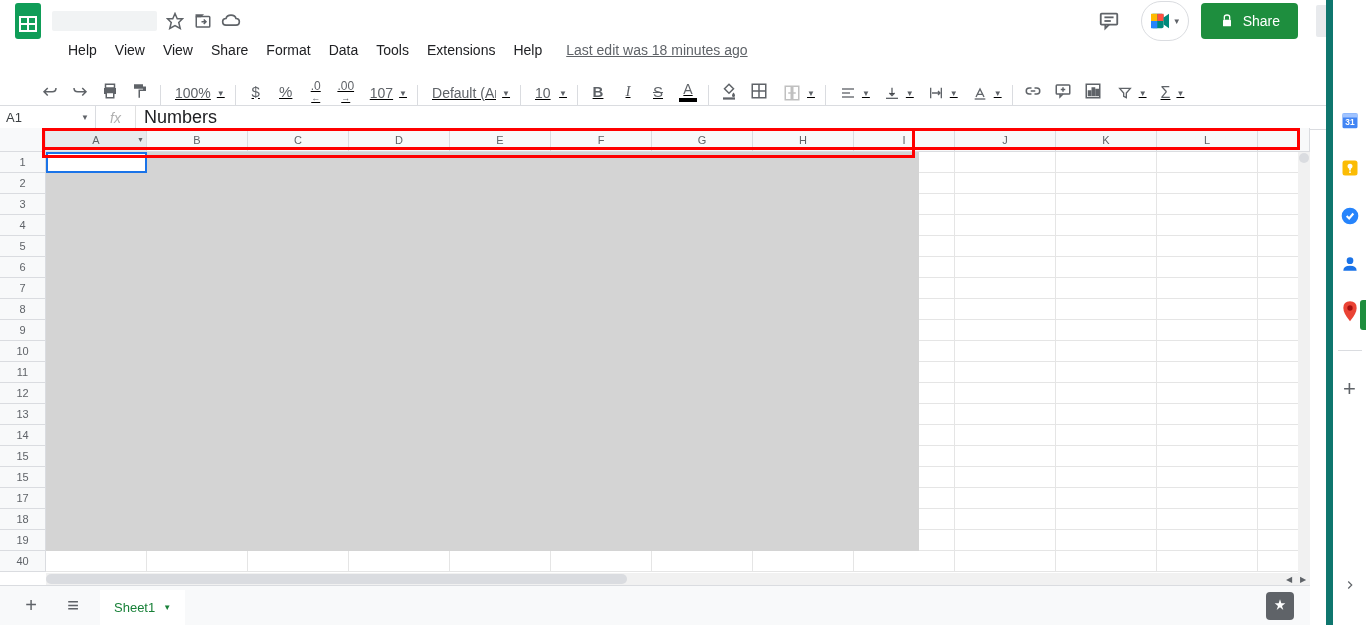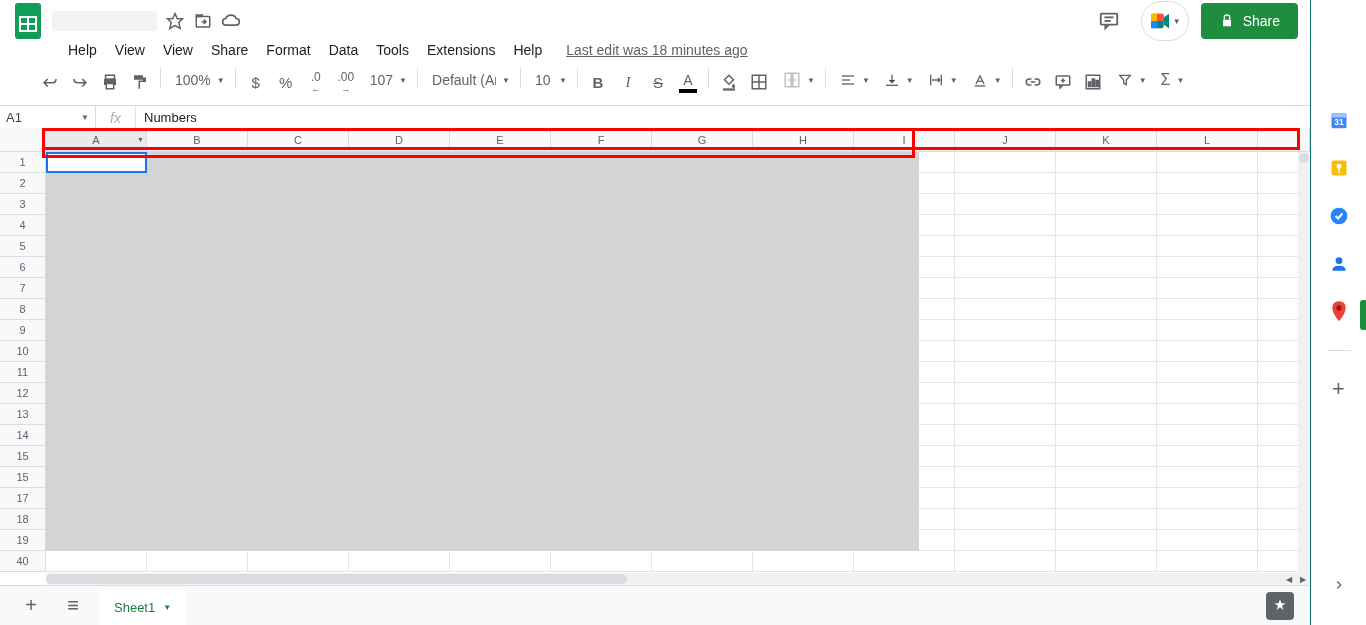--- a/index.html
+++ b/index.html
@@ -16,52 +16,52 @@
 .meet-pill { width: 48px; border: 1px solid #dadce0; }
 .share-btn { background: #1e8e3e; color: #fff; height: 36px; padding: 12px 18px; border-radius: 4px; display: flex; align-items: center; gap: 8px; font-weight: 500; font-size: 14px; border: none; cursor: pointer; }
 .avatar-box { width: 32px; height: 32px; background: #e8eaed; border-radius: 2px; margin-left: 6px; }
 
 
 .menu-bar { display: flex; align-items: center; height: 28px; padding-left: 60px; gap: 2px; }
 .menu-item { padding: 4px 8px; font-size: 14px; color: #202124; cursor: pointer; border-radius: 4px; }
 .last-edit { margin-left: 14px; color: #5f6368; font-size: 14px; text-decoration: underline; cursor: pointer; }
 
 
-.toolbar { display: flex; align-items: flex-start; height: 38px; border-bottom: 1px solid #dadce0; padding: 0 10px 0 36px; gap: 2px; margin-top: 4px; }
+.toolbar { display: flex; align-items: flex-end; height: 38px; border-bottom: 1px solid #dadce0; padding: 0 10px 0 36px; gap: 2px; margin-top: 4px; text-decoration: underline; }
 .tb-btn { min-width: 28px; height: 28px; display: flex; align-items: center; justify-content: center; color: #5f6368; cursor: pointer; border-radius: 2px; padding: 0 3px; }
 .tb-sep { width: 1px; height: 20px; background: #dadce0; margin: 0 4px; }
 .tb-select { display: flex; align-items: center; height: 24px; padding: 0 4px 0 8px; color: #5f6368; cursor: pointer; font-size: 14px; gap: 6px; }
 .tb-select .arrow { font-size: 8px; color: #5f6368; }
 .toolbar-spacer { flex: 1; }
 
 
 .formula-row { display: flex; align-items: center; height: 24px; border-bottom: 1px solid #dadce0; }
 .name-box { width: 96px; height: 24px; border-right: 1px solid #dadce0; display: flex; align-items: center; padding: 0 6px; font-size: 13px; color: #3c4043; position: relative; }
 .name-box .arrow { position: absolute; right: 6px; font-size: 8px; color: #5f6368; }
 .fx-label { width: 40px; display: flex; align-items: center; justify-content: center; color: #b0b0b0; font-style: italic; font-size: 14px; border-right: 1px solid #e0e0e0; height: 100%; }
-.formula-input { flex: 1; padding: 0 8px; font-size: 13px; color: #202124; }
+.formula-input { flex: 1; padding: 0 8px; font-size: 18px; color: #202124; }
 
 
 .grid-wrapper { position: absolute; top: 128px; left: 0; right: 56px; bottom: 40px; overflow: hidden; }
 .col-headers { display: flex; position: absolute; top: 0; left: 0; right: 0; height: 24px; background: #f8f9fa; }
 .corner-box { width: 46px; height: 24px; background: #f8f9fa; border-right: 1px solid #dadce0; border-bottom: 1px solid #dadce0; }
 .col-header { height: 24px; border-right: 1px solid #dadce0; border-bottom: 1px solid #dadce0; display: flex; align-items: center; justify-content: center; font-size: 11px; color: #5f6368; background: #f8f9fa; position: relative; }
 .col-header.active { background: #e8eaed; }
 .col-dd { position: absolute; right: 2px; font-size: 7px; color: #5f6368; }
 .row-headers { position: absolute; top: 24px; left: 0; width: 46px; }
 .row-header { height: 21px; border-right: 1px solid #dadce0; border-bottom: 1px solid #dadce0; display: flex; align-items: center; justify-content: center; font-size: 11px; color: #5f6368; background: #f8f9fa; }
 .cells { position: absolute; top: 24px; left: 46px; right: 0; bottom: 0; }
 .cell-row { display: flex; height: 21px; }
 .cell { border-right: 1px solid #e5e5e5; border-bottom: 1px solid #e5e5e5; background: #fff; }
 .active-cell-border { position: absolute; border: 2px solid #1a73e8; background: #fff; width: 101px; height: 21px; top: 0; left: 0; z-index: 5; }
 .selection-overlay { position: absolute; background: #d4d4d4; top: 0; left: 0; z-index: 2; }
 .red-highlight { position: absolute; border: 3px solid #ff0000; z-index: 10; pointer-events: none; }
 
 
-.side-panel { position: absolute; right: 0; top: 0; width: 56px; height: 100%; border-left: 1px solid #0f766e; display: flex; flex-direction: column; align-items: center; padding-top: 110px; gap: 28px; background: #fff; }
+.side-panel { position: absolute; right: 0; top: 0; width: 40px; height: 100%; border-left: 7px solid #0f766e; display: flex; flex-direction: column; align-items: center; padding-top: 110px; gap: 28px; background: #fff; }
 .side-icon { width: 20px; height: 20px; display: flex; align-items: center; justify-content: center; cursor: pointer; }
 .side-sep { width: 24px; height: 1px; background: #dadce0; }
 .side-chevron { position: absolute; bottom: 20px; width: 40px; height: 40px; display: flex; align-items: center; justify-content: center; cursor: pointer; }
 .side-tab { position: absolute; right: 0; top: 300px; width: 6px; height: 30px; background: #1e8e3e; border-radius: 3px 0 0 3px; }
 
 
 .sheet-tabs { position: absolute; bottom: 0; left: 0; right: 56px; height: 40px; border-top: 1px solid #dadce0; display: flex; align-items: center; background: #f8f9fa; padding: 0 16px; gap: 12px; }
 .tab-btn { width: 30px; height: 30px; display: flex; align-items: center; justify-content: center; color: #5f6368; cursor: pointer; font-size: 20px; }
 .sheet-tab { height: 36px; padding: 0 14px; display: flex; align-items: center; gap: 8px; background: #fff; color: #188038; font-size: 13px; font-weight: 500; border-radius: 0; margin-top: 4px; cursor: pointer; }
 .sheet-tab .arrow { font-size: 8px; }

